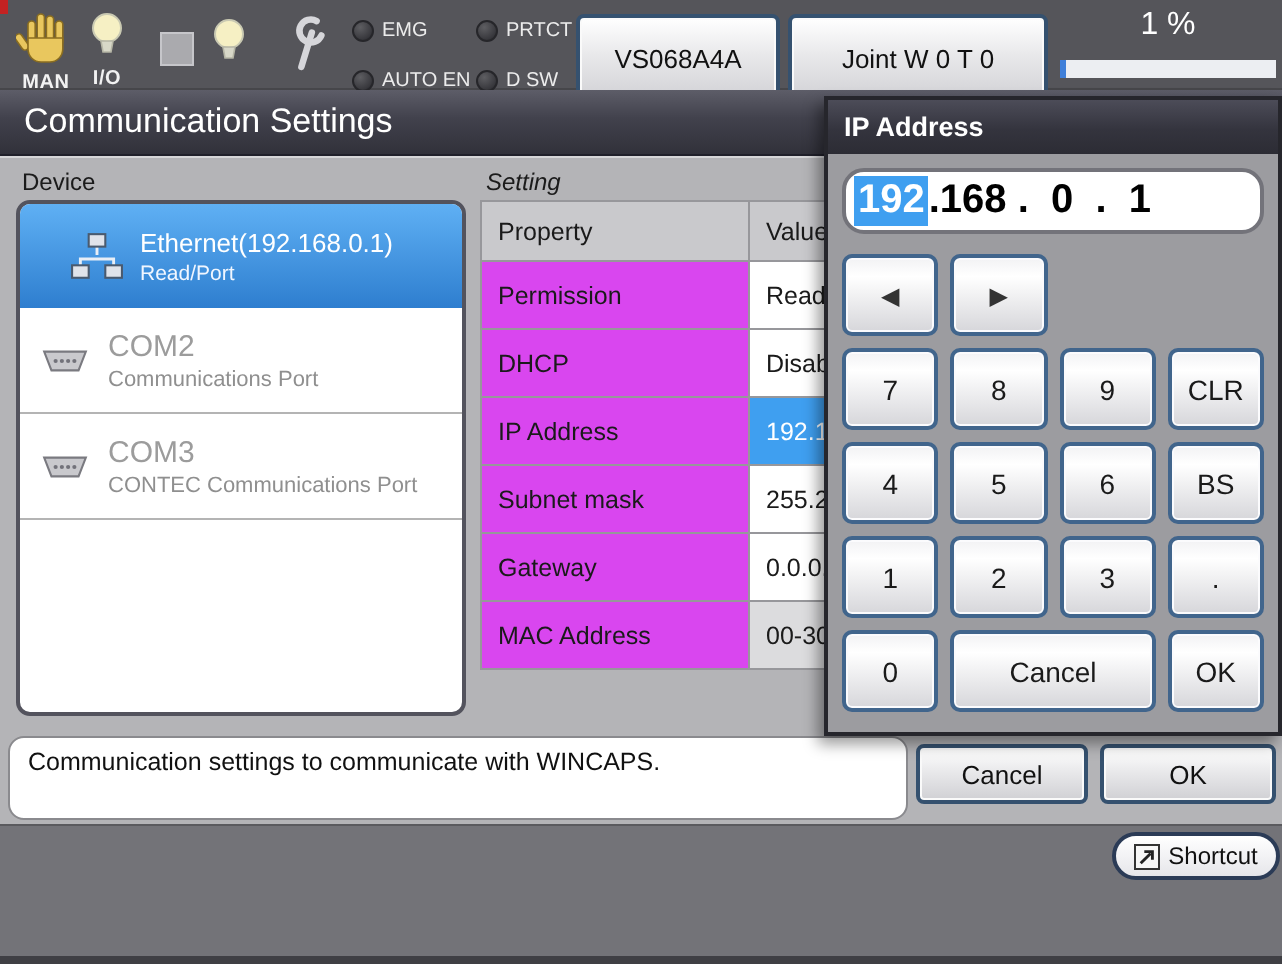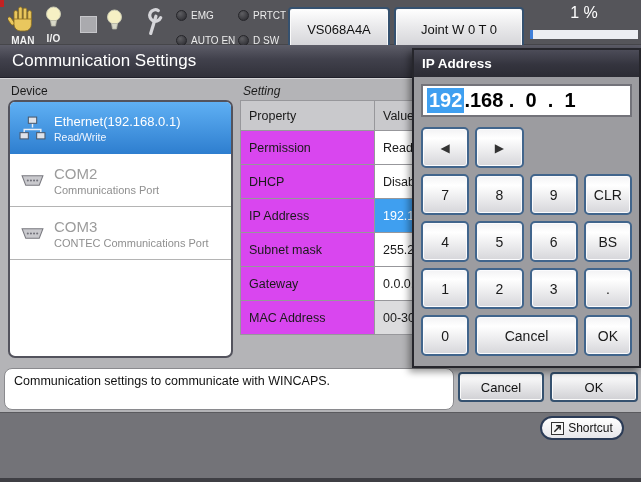--- a/index.html
+++ b/index.html
@@ -23,21 +23,21 @@
 
   
   .titlebar{position:absolute;left:0;top:45px;width:641px;height:33px;background:linear-gradient(180deg,#5d5d68,#41414c 45%,#31313a);color:#fff;font-size:17px;display:flex;align-items:center;padding-left:12px;border-bottom:1px solid #20202a;}
 
   
   .content{position:absolute;left:0;top:78px;width:641px;height:334px;background:#b4b4b7;border-top:1px solid #d6d6d8;}
   .sect-label{position:absolute;font-size:12px;color:#1b1b1b;}
 
   .device-panel{position:absolute;left:8px;top:100px;width:225px;height:258px;background:#fff;border:2px solid #53535d;border-radius:7px;overflow:hidden;}
   .dev-item{display:flex;align-items:center;height:52px;background:#fff;}
-  .dev-item.selected{background:linear-gradient(180deg,#5fb0f4,#2e7ecf);color:#fff;}
+  .dev-item.selected{background:linear-gradient(180deg,#5fb0f4,#2e7ecf);color:#fff;padding-left:16px;}
   .dev-item.plain{border-bottom:1px solid #b4b4b4;height:53px;}
   .dev-ico{width:44px;display:flex;justify-content:center;flex:none;}
   .dev-txt{display:flex;flex-direction:column;gap:2px;min-width:0;}
   .dev-item.selected .t1{font-size:13px;color:#fff;}
   .dev-item.selected .t2{font-size:10.5px;color:#f0f6ff;}
   .dev-item.plain .t1{font-size:15px;color:#9c9c9c;}
   .dev-item.plain .t2{font-size:11px;color:#8f8f8f;}
 
   table.settings{position:absolute;left:240px;top:100px;border-collapse:collapse;background:#fff;}
   table.settings td{border:1px solid #97979b;font-size:12.5px;color:#1a1a1a;padding:0 8px;height:34px;}
@@ -48,30 +48,30 @@
   td.val.dim{background:#dcdcde;}
 
   .descbox{position:absolute;left:4px;top:368px;width:450px;height:42px;background:#fff;border:1px solid #8a8a8e;border-radius:8px;padding:5px 9px;font-size:12.5px;color:#111;}
 
   .btn3d{background:linear-gradient(180deg,#ffffff,#e9e9eb 45%,#d0d0d4);border:2px solid #35516f;border-radius:4px;box-shadow:inset 0 0 0 1px #fafafa;font-size:13px;color:#111;display:flex;align-items:center;justify-content:center;}
   .main-cancel{position:absolute;left:458px;top:372px;width:86px;height:30px;}
   .main-ok{position:absolute;left:550px;top:372px;width:88px;height:30px;}
 
   
   .footer{position:absolute;left:0;top:412px;width:641px;height:70px;background:#737378;border-top:1px solid #5a5a5e;border-bottom:4px solid #3f3f44;}
-  .shortcut{position:absolute;left:540px;top:3px;width:84px;height:24px;border-radius:12px;background:linear-gradient(180deg,#ffffff,#e6e6ea);border:2px solid #2b3b56;display:flex;align-items:center;justify-content:center;gap:4px;font-size:12px;color:#111;}
+  .shortcut{position:absolute;left:556px;top:3px;width:84px;height:24px;border-radius:12px;background:linear-gradient(180deg,#ffffff,#e6e6ea);border:2px solid #2b3b56;display:flex;align-items:center;justify-content:center;gap:4px;font-size:12px;color:#111;}
   .sc-ico{width:13px;height:13px;border:1.5px solid #333;background:#f6f6f6;display:flex;align-items:center;justify-content:center;flex:none;}
   .fn-row{position:absolute;left:2px;top:33px;width:637px;display:flex;gap:5px;}
   .fn-btn{flex:1;height:33px;background:linear-gradient(180deg,#fdfdfd,#ececee 50%,#d2d2d6);border:2px solid #23406b;border-radius:3px;display:flex;flex-direction:column;align-items:center;justify-content:center;font-size:11px;color:#111;}
   .shift-dot{width:7px;height:7px;border-radius:50%;background:radial-gradient(circle at 35% 30%,#9a9a9a,#606066 75%);border:1px solid #4a4a4e;margin-bottom:1px;}
 
   
   .dialog{position:absolute;left:412px;top:48px;width:229px;height:320px;background:#9c9ca0;border:2px solid #26262c;box-shadow:-3px 4px 7px rgba(0,0,0,.4);z-index:10;}
   .dlg-title{height:27px;background:linear-gradient(180deg,#4c4c58,#34343e 55%,#2c2c34);color:#fff;font-size:13.5px;font-weight:bold;display:flex;align-items:center;padding-left:8px;}
-  .dlg-input{margin:7px 7px 4px 7px;height:33px;background:#fff;border:2px solid #73737a;border-radius:0;display:flex;align-items:center;padding-left:4px;font-size:20px;font-weight:bold;}
+  .dlg-input{margin:7px 7px 4px 7px;height:33px;background:#fff;border:2px solid #73737a;border-radius:11px;display:flex;align-items:center;padding-left:4px;font-size:20px;font-weight:bold;}
   .dlg-input .sel{background:#3f9ff0;color:#fff;padding:1px 2px;}
   .dlg-input .rest{color:#000;white-space:pre;}
   .keypad{display:grid;grid-template-columns:repeat(4,1fr);gap:6px;padding:6px 7px;}
   .kp-btn{height:41px;background:linear-gradient(180deg,#f2f2f4,#ffffff 25%,#d6d6da);border:2px solid #41658c;border-radius:5px;box-shadow:inset 0 0 0 1px #fbfbfd;display:flex;align-items:center;justify-content:center;font-size:14px;color:#1a1a1a;}
   .kp-nav{font-size:12px;color:#333;}
   .kp-span2{grid-column:2/4;}
   .kp-spacer{grid-column:3/5;visibility:hidden;}
 </style>
 </head>
 <body>
@@ -169,21 +169,21 @@
           <path d="M13 7 v4 M5 16 v-3 h16 v3" stroke="#e8eef6" stroke-width="1.4" fill="none"></path>
           <g fill="#dfe3ea" stroke="#4a5a6e" stroke-width="1">
             <rect x="9" y="1" width="8" height="6"></rect>
             <rect x="1" y="16" width="8" height="6"></rect>
             <rect x="17" y="16" width="8" height="6"></rect>
           </g>
         </svg>
       </span>
       <span class="dev-txt">
         <span class="t1">Ethernet(192.168.0.1)</span>
-        <span class="t2">Read/Write</span>
+        <span class="t2">Read/Port</span>
       </span>
     </div>
     <div class="dev-item plain">
       <span class="dev-ico">
         <svg width="25" height="13" viewBox="0 0 24 12">
           <path d="M2 1.5 h20 l-3.5 9 h-13 z" fill="#c9c9cd" stroke="#7a7a80"></path>
           <g fill="#72727a">
             <circle cx="7.5" cy="6" r="1"></circle>
               <circle cx="10.5" cy="6" r="1"></circle>
               <circle cx="13.5" cy="6" r="1"></circle>

